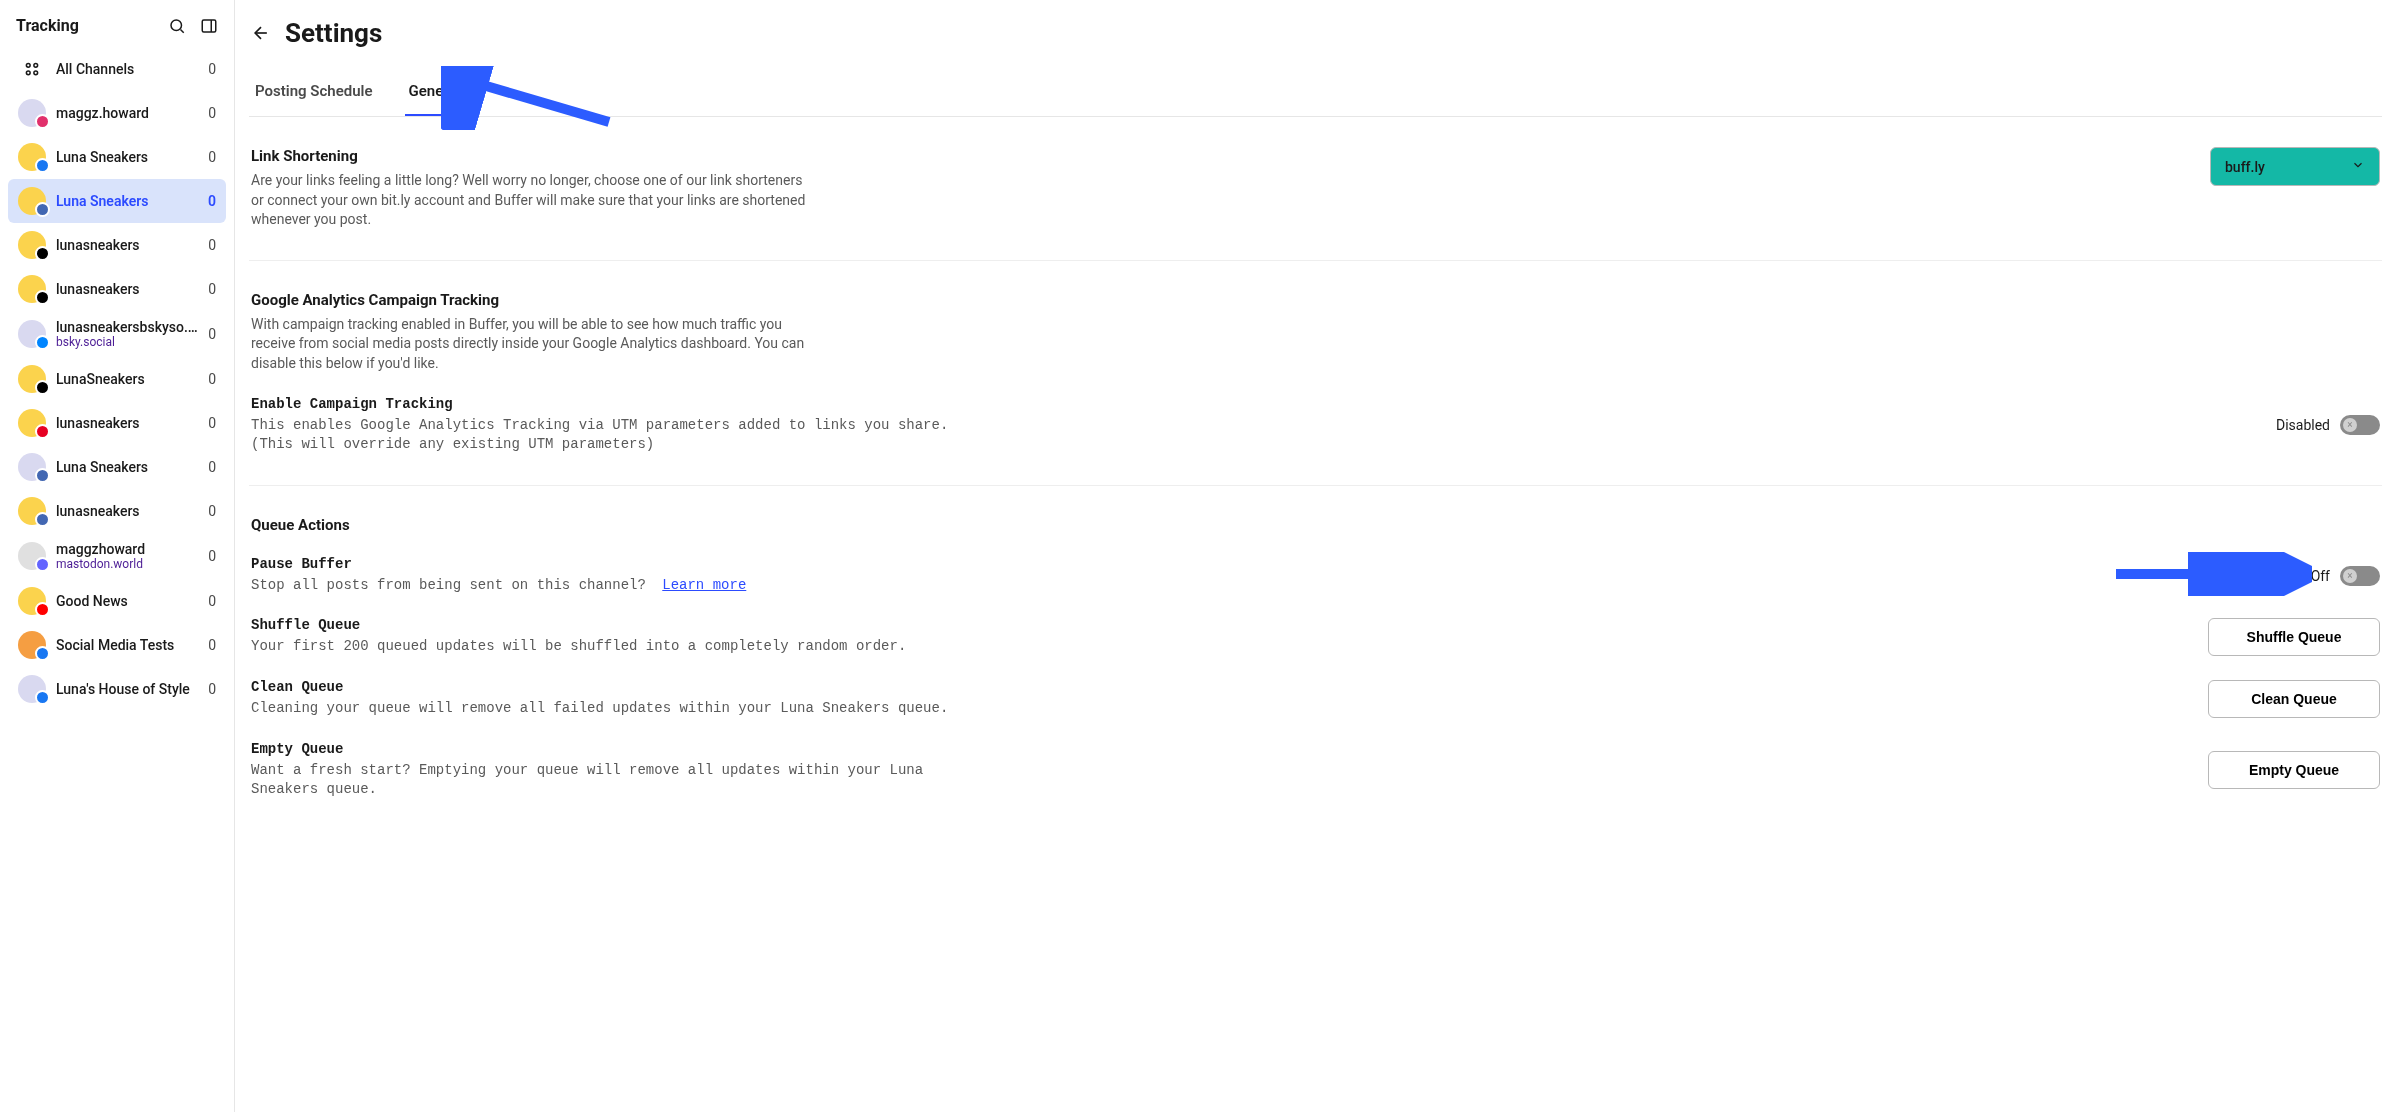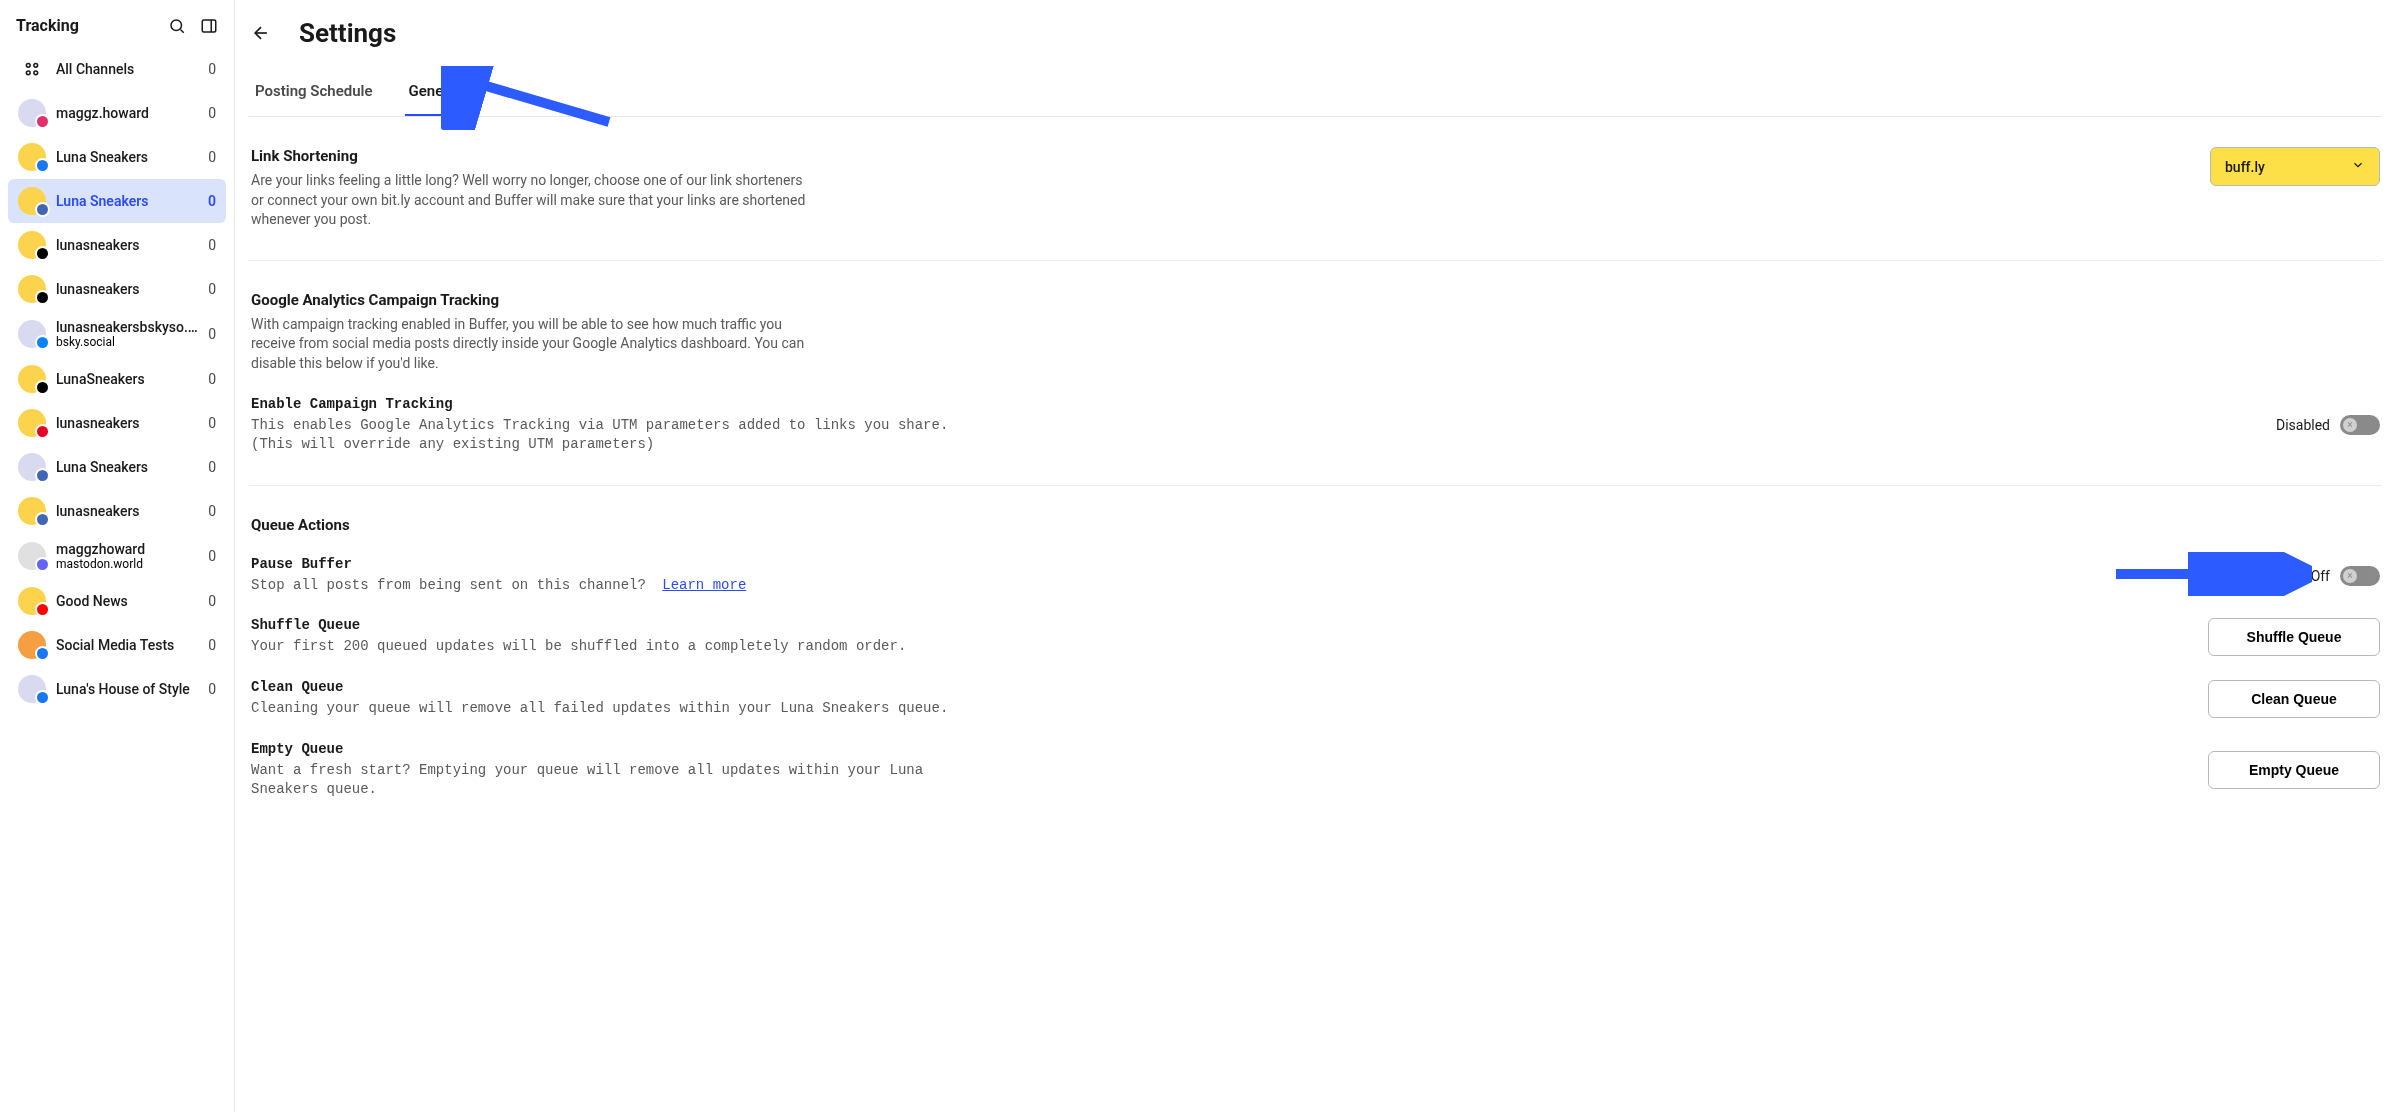--- a/index.html
+++ b/index.html
@@ -49,32 +49,32 @@
     position: absolute; bottom: -2px; right: -4px;
     width: 15px; height: 15px; border-radius: 50%;
     border: 2px solid #fff;
   }
   .channel-text { flex: 1; overflow: hidden; }
   .channel-name {
     font-size: 14px; font-weight: 500; color: #1a1a1a;
     white-space: nowrap; overflow: hidden; text-overflow: ellipsis;
   }
   .channel-sub {
-    font-size: 12px; color: #000000;
+    font-size: 12px; color: #4c1d95;
     white-space: nowrap; overflow: hidden; text-overflow: ellipsis;
   }
   .channel-count { font-size: 14px; color: #4a4a4a; }
 
   
   .main {
     flex: 1;
     padding: 14px 14px 20px 14px;
     overflow-y: auto;
   }
-  .main-header { display: flex; align-items: center; gap: 28px; padding: 4px 0 6px 2px; }
+  .main-header { display: flex; align-items: center; gap: 14px; padding: 4px 0 6px 2px; }
   .page-title { font-size: 26px; font-weight: 700; }
   .tabs {
     display: flex; gap: 28px; border-bottom: 1px solid #e6e6e6;
     padding-left: 2px; margin-top: 18px;
     position: relative;
   }
   .tab {
     padding: 10px 4px 14px 4px;
     font-size: 15px; font-weight: 600; color: #4a4a4a;
     cursor: pointer; border-bottom: 2px solid transparent;
@@ -87,21 +87,21 @@
   .section-text { max-width: 560px; }
   .section-title { font-size: 15px; font-weight: 700; margin-bottom: 6px; }
   .section-desc { font-size: 14px; color: #5a5a5a; line-height: 1.4; }
   .sub-block { margin-top: 18px; }
   .sub-title { font-size: 14px; font-weight: 600; margin-bottom: 4px; }
 
   .dropdown {
     border: 1px solid #b8b8b8; border-radius: 6px;
     padding: 10px 14px; min-width: 170px;
     display: flex; justify-content: space-between; align-items: center;
-    background: #fde047; cursor: pointer; font-size: 14px; font-weight: 500;
+    background: #14b8a6; cursor: pointer; font-size: 14px; font-weight: 500;
   }
 
   .toggle-row { display: flex; align-items: center; gap: 10px; white-space: nowrap; margin-left: 24px; }
   .toggle-label { font-size: 14px; color: #1a1a1a; }
   .toggle {
     width: 40px; height: 20px; border-radius: 10px; background: #8a8a8a;
     position: relative; cursor: pointer; display: inline-block;
   }
   .toggle .knob {
     width: 14px; height: 14px; border-radius: 50%; background: #d0d0d0;

